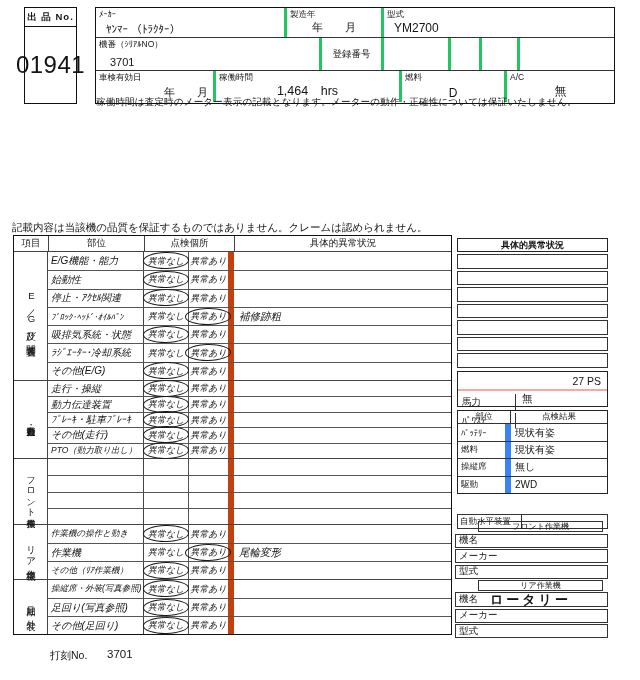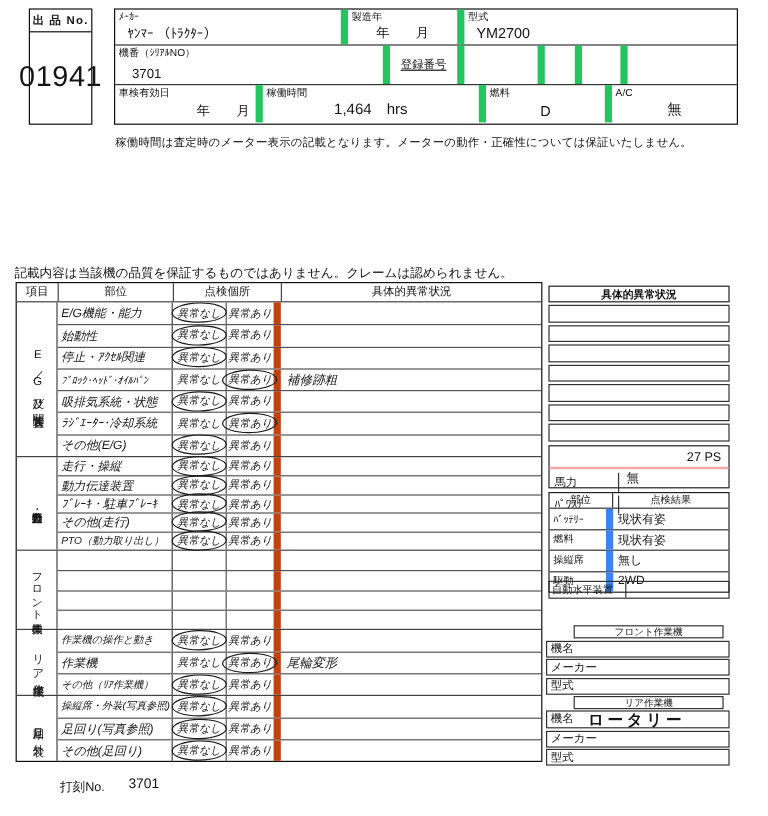--- a/index.html
+++ b/index.html
@@ -10,30 +10,30 @@
   .lot-box { position:absolute; left:24px; top:7px; width:53px; height:97px; border:1.6px solid #111; }
   .lot-title { height:19px; border-bottom:1.4px solid #111; font-size:9.5px; font-weight:bold; display:flex; align-items:center; justify-content:center; letter-spacing:1px; }
   .lot-value { height:76px; display:flex; align-items:center; justify-content:center; font-size:24px; font-weight:500; letter-spacing:0.5px; }
 
   
   .spec-box { position:absolute; left:95px; top:7px; width:520px; height:97px; border:1.6px solid #111; }
   .srow { display:flex; }
   .srow + .srow { border-top:1px solid #333; }
   .r1 { height:29px; } .r2 { height:33px; } .r3 { height:32px; }
   .scell { position:relative; height:100%; }
-  .scell + .scell { border-left:6px solid #22c55e;text-decoration:underline; }
+  .scell + .scell { border-left:3px solid #22c55e; }
   .slabel { position:absolute; left:3px; top:1px; font-size:8.5px; white-space:nowrap; }
   .sval { position:absolute; bottom:2px; white-space:nowrap; }
   .v-left { left:10px; font-size:11px; }
   .v-center { left:0; right:0; text-align:center; font-size:12px; }
   .v-right { right:5px; text-align:right; font-size:11px; }
   .c-reg { display:flex; align-items:center; justify-content:center; font-size:9.5px; }
   .w188{width:188px}.w97{width:97px}.w223{width:223px}.w62{width:62px}.w67{width:67px}.w31{width:31px}.w38{width:38px}.w117{width:117px}.w186{width:186px}.w105{width:105px}.wfill{flex:1}
 
-  .meter-note { position:absolute; left:96px; top:113px; font-size:9.5px; letter-spacing:0.2px; }
+  .meter-note { position:absolute; left:96px; top:96px; font-size:9.5px; letter-spacing:0.2px; }
   .disclaimer { position:absolute; left:12px; top:221px; font-size:10.5px; }
 
   
   .itable { position:absolute; left:13px; top:235px; width:439px; border:1.6px solid #111; }
   .ithead { display:flex; height:15px; font-size:9.5px;justify-content:space-between; }
   .ithead .hc { display:flex; align-items:center; justify-content:center; }
   .hc + .hc { border-left:1px solid #444; }
   .h-item{width:34px}.h-part{width:96px}.h-point{width:90px}.h-cond{flex:1}
   .tgroup { display:flex; border-top:1px solid #444; }
   .tgroup-label { width:34px; border-right:1px solid #444; display:flex; align-items:center; justify-content:center; writing-mode:vertical-rl; text-orientation:upright; font-size:9.5px; letter-spacing:1px; }
@@ -68,21 +68,21 @@
   .result-box { position:absolute; left:457px; top:410px; width:151px; border:1.2px solid #222; }
   .res-head { display:flex; height:13px; border-bottom:1px solid #333; font-size:8.5px; }
   .res-head div { display:flex; align-items:center; justify-content:center; }
   .res-part-h { width:53px; border-right:1px solid #333; }
   .res-val-h { flex:1; }
   .res-row { display:flex; height:17.2px; align-items:center; }
   .res-row + .res-row { border-top:1px solid #333; }
   .res-part { width:53px; border-right:6px solid #3b82f6; height:100%; display:flex; align-items:center; padding-left:3px; font-size:8.5px; }
   .res-val { flex:1; padding-left:4px; font-size:10px; }
 
-  .autolevel-box { position:absolute; left:457px; top:484px; width:151px; height:15px; border:1px solid #333; display:flex; }
+  .autolevel-box { position:absolute; left:457px; top:514px; width:151px; height:15px; border:1px solid #333; display:flex; }
   .al-label { width:64px; border-right:1px solid #333; display:flex; align-items:center; padding-left:2px; font-size:8.5px; }
 
   .impl-box { position:absolute; left:455px; top:520px; width:153px; }
   .imp-band { height:11px; border:1px solid #333; margin:1px 5px 1px 23px; font-size:8px; display:flex; align-items:center; justify-content:center; }
   .imp-row { height:14px; border:1px solid #333; margin-top:1.5px; display:flex; align-items:center; padding-left:3px; font-size:9.5px; }
   .imp-row.tall { height:15px; }
   .imp-value { font-size:13px; font-weight:600; letter-spacing:3px; margin-left:12px; }
 </style>
 </head>
 <body>

